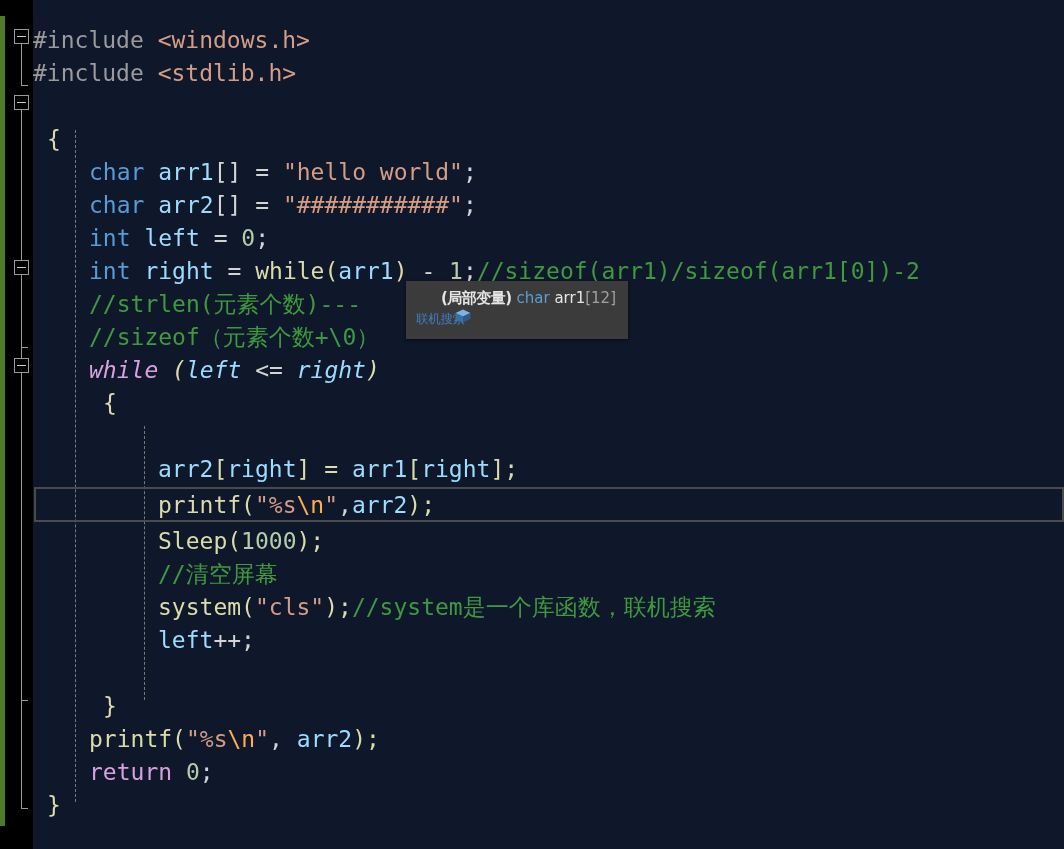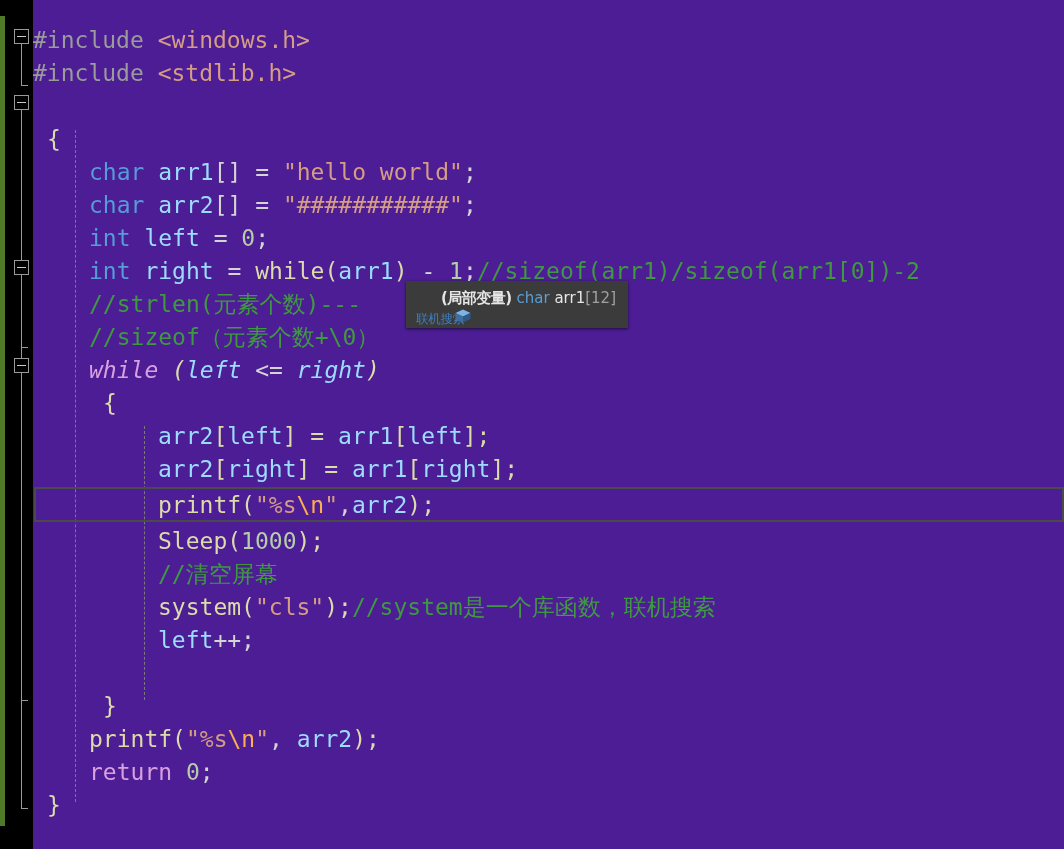--- a/index.html
+++ b/index.html
@@ -11,21 +11,21 @@
     width: 1064px;
     height: 849px;
     overflow: hidden;
     font-family: "DejaVu Sans Mono", "Liberation Mono", monospace;
   }
 
   #editor {
     position: relative;
     width: 1064px;
     height: 849px;
-    background: #4c1d95;
+    background: #0f172a;
   }
 
   
   .change-bar {
     position: absolute;
     left: 0;
     top: 0;
     width: 5px;
     height: 849px;
     background: #4f7a28;
@@ -136,21 +136,21 @@
   }
 
   
   .tooltip {
     position: absolute;
     left: 406px;
     top: 281px;
     min-width: 222px;
     background: #3b3b3c;
     color: #dcdcdc;
-    padding: 7px 10px 1px 10px;
+    padding: 7px 10px 12px 10px;
     box-sizing: border-box;
     font-family: "DejaVu Sans", "Liberation Sans", sans-serif;
     box-shadow: 0 1px 3px rgba(0,0,0,.6);
   }
   .tt-row {
     display: flex;
     align-items: center;
     height: 20px;
     font-size: 15px;
     white-space: pre;
@@ -224,21 +224,20 @@
     <div class="line" style="top:255px;left:89px;"><span class="kw">int </span><span class="id">right</span><span class="op"> = </span><span class="fn">while</span><span class="punc">(</span><span class="id">arr1</span><span class="punc">)</span><span class="op"> - </span><span class="num">1</span><span class="op">;</span><span class="cmt">//sizeof(arr1)/sizeof(arr1[0])-2</span></div>
 
     <div class="line" style="top:288px;left:89px;"><span class="cmt">//strlen(元素个数)---</span></div>
 
     <div class="line" style="top:321px;left:89px;"><span class="cmt">//sizeof（元素个数+\0）</span></div>
 
     <div class="line" style="top:354px;left:89px;font-style:italic;"><span class="ctl">while </span><span class="punc">(</span><span class="id">left</span><span class="op"> &lt;= </span><span class="id">right</span><span class="punc">)</span></div>
 
     <div class="line" style="top:387px;left:103px;"><span class="punc">{</span></div>
 
-    <div class="line" style="top:420px;left:158px;"><span class="id">arr2</span><span class="punc">[</span><span class="id">left</span><span class="punc">] = </span><span class="id">arr1</span><span class="punc">[</span><span class="id">left</span><span class="punc">];</span></div>
 
     <div class="line" style="top:453px;left:158px;"><span class="id">arr2</span><span class="punc">[</span><span class="id">right</span><span class="punc">] = </span><span class="id">arr1</span><span class="punc">[</span><span class="id">right</span><span class="punc">];</span></div>
 
     <div class="line" style="top:489px;left:158px;"><span class="fn">printf</span><span class="punc">(</span><span class="str">"</span><span class="pct">%s</span><span class="esc">\n</span><span class="str">"</span><span class="op">,</span><span class="id">arr2</span><span class="punc">);</span></div>
 
     <div class="line" style="top:525px;left:158px;"><span class="fn">Sleep</span><span class="punc">(</span><span class="num">1000</span><span class="punc">);</span></div>
 
     <div class="line" style="top:558px;left:158px;text-align:center;"><span class="cmt">//清空屏幕</span></div>
 
     <div class="line" style="top:591px;left:158px;"><span class="fn">system</span><span class="punc">(</span><span class="str">"cls"</span><span class="punc">);</span><span class="cmt">//system是一个库函数，联机搜索</span></div>

